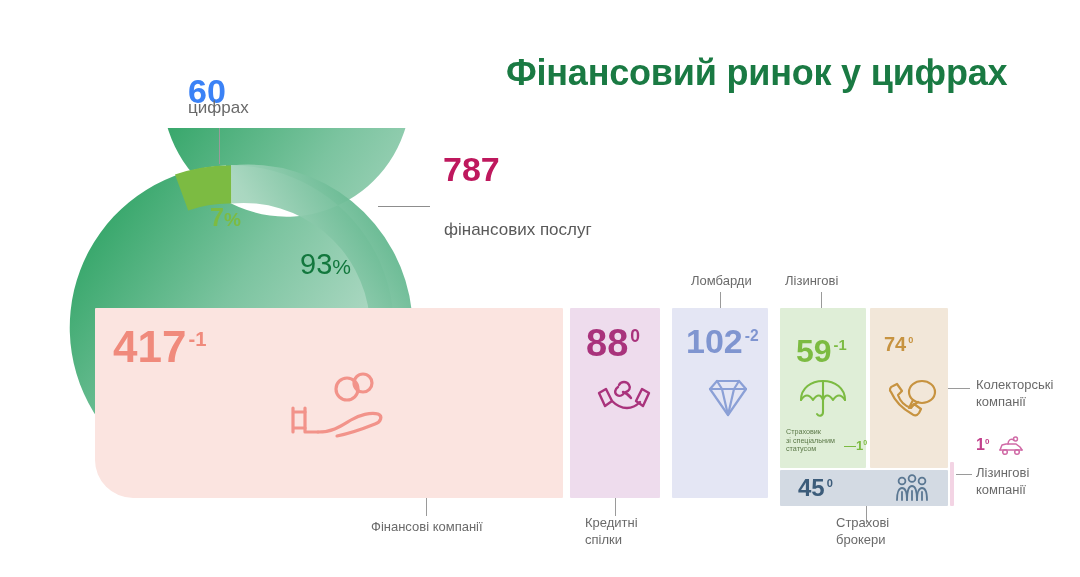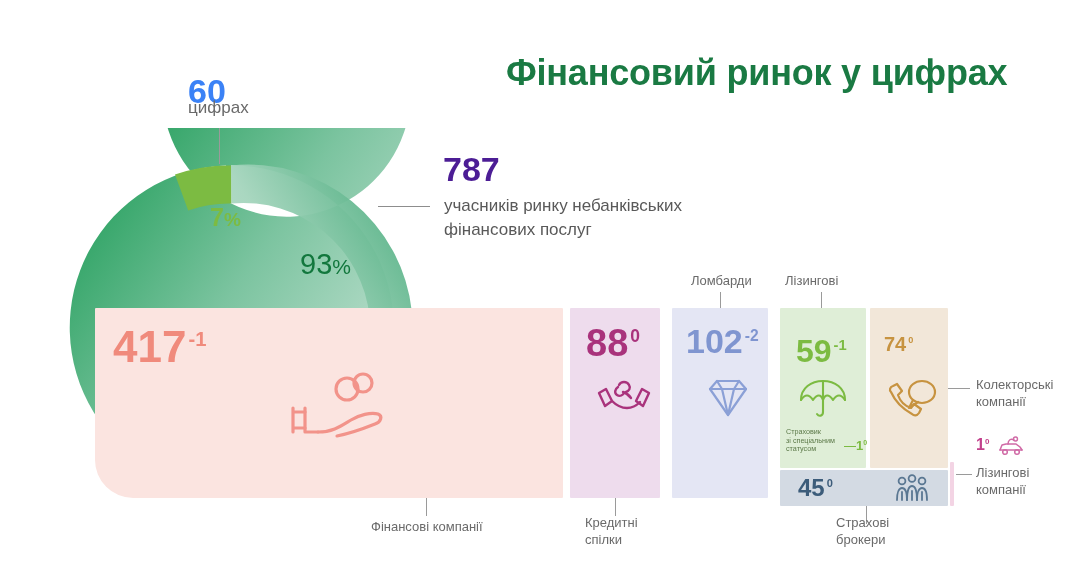--- a/index.html
+++ b/index.html
@@ -24,21 +24,21 @@
   
   #donut-wrap{left:28px;top:128px;width:440px;height:400px;}
   #donut-svg{display:block;}
 
   
   #banks-number{left:188px;top:72px;font-size:34px;font-weight:bold;color:#3b82f6;}
   #banks-label{left:188px;top:98px;font-size:17px;color:#6a6a6a;}
   #banks-leader{left:219px;top:128px;width:1px;height:36px;background:#9a9a9a;}
 
   
-  #np-number{left:443px;top:150px;font-size:34px;font-weight:bold;color:#4c1d95;}
+  #np-number{left:443px;top:150px;font-size:34px;font-weight:bold;color:#be185d;}
   #np-label{left:444px;top:194px;font-size:17px;color:#595959;line-height:24px;width:330px;}
   #np-leader{left:378px;top:206px;width:52px;height:1px;background:#8d8d8d;}
 
   
   #pct-small{left:210px;top:203px;font-size:25px;font-weight:bold;color:#7cbb42;}
   #pct-small span.u{font-size:19px;}
   #pct-big{left:300px;top:248px;font-size:29px;font-weight:normal;color:#12773d;}
   #pct-big span.u{font-size:21px;}
 
   
@@ -154,21 +154,21 @@
     </svg>
   </div>
 
   <div class="abs" id="banks-number">60</div>
   <div class="abs" id="banks-label">цифрах</div>
   <div class="abs" id="banks-leader"></div>
 
   <div class="abs" id="np-leader"></div>
   <div class="abs" id="np-number">787</div>
   <div class="abs" id="np-label">
-    <span>учасників ринку небанківських</span><br>
+    <br>
     <span>фінансових послуг</span>
   </div>
 
   <div class="abs" id="pct-small"><span>7</span><span class="u">%</span></div>
   <div class="abs" id="pct-big"><span>93</span><span class="u">%</span></div>
 
   <div class="block" id="blk-fin"></div>
   <div class="bignum" id="num-fin">
     <span>417</span><sup>-1</sup>
   </div>

